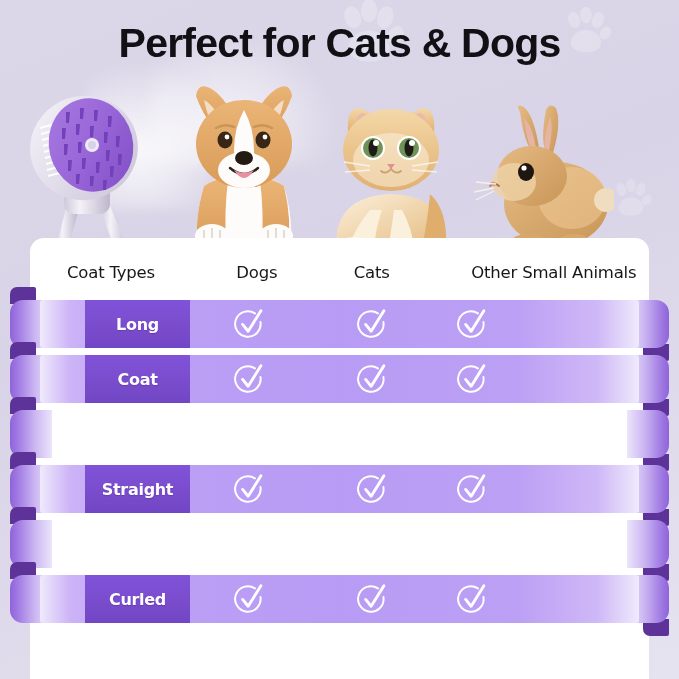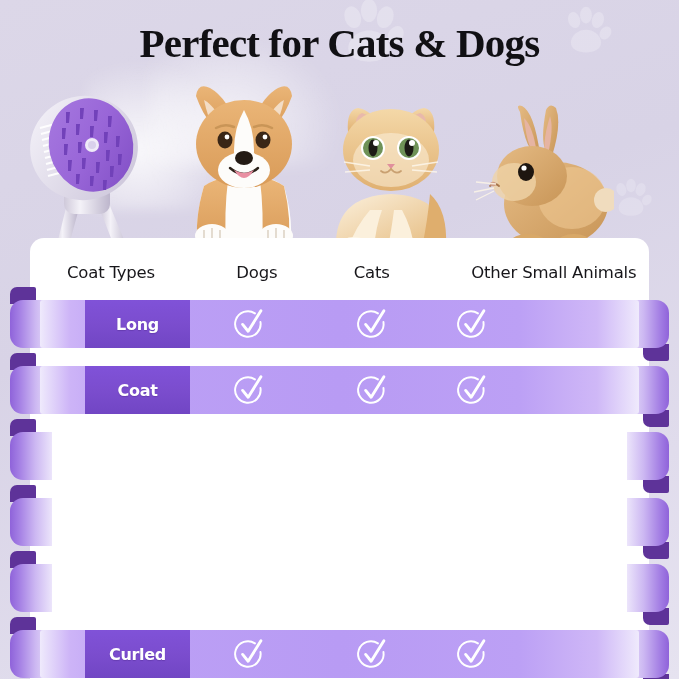--- a/index.html
+++ b/index.html
@@ -33,21 +33,21 @@
   .headline {
     position: absolute;
     left: 0; right: 0;
     top: 22px;
     text-align: center;
     font-size: 41px;
     line-height: 1.05;
     font-weight: 700;
     letter-spacing: -0.8px;
     color: #111014;
-    font-family: Liberation Serif, serif;
+    font-family: Liberation Sans, sans-serif;
     white-space: nowrap;
   }
 
   
   .hero { position: absolute; left: 0; top: 0; width: 679px; height: 270px; }
 
   .steam {
     position: absolute;
     left: 86px; top: 60px;
     width: 150px; height: 150px;
@@ -102,21 +102,21 @@
   
   .ribbons {
     position: absolute;
     left: 0; top: 300px;
     width: 679px;
     z-index: 5;
   }
   .ribbon {
     position: relative;
     height: 48px;
-    margin-bottom: 18px;
+    margin-bottom: 7px;
   }
 
   
   .tail {
     position: absolute;
     width: 42px;
     height: 48px;
     top: 0;
   }
   .tail-l { left: 10px; }
@@ -549,20 +549,45 @@
 
   <div class="ribbon">
     <div class="tail tail-l">
       <div class="tail-dark"></div>
       <div class="tail-fold"></div>
     </div>
     <div class="tail tail-r">
       <div class="tail-dark"></div>
       <div class="tail-fold"></div>
     </div>
+    <div class="band">
+      <div class="label-block">
+        <span class="lbl">Straight</span>
+      </div>
+      <div class="cells">
+        <div class="cell cell-dogs">
+              <svg class="check" viewBox="0 0 40 40">
+      <path d="M27 7.5 a15 15 0 1 0 6.5 10.2" fill="none" stroke="#ffffff" stroke-width="2.3" stroke-linecap="round"></path>
+      <path d="M12.5 20.5 L19 28.5 L34 4.5" fill="none" stroke="#ffffff" stroke-width="3.4" stroke-linecap="round" stroke-linejoin="round"></path>
+    </svg>
+            </div>
+        <div class="cell cell-cats">
+              <svg class="check" viewBox="0 0 40 40">
+      <path d="M27 7.5 a15 15 0 1 0 6.5 10.2" fill="none" stroke="#ffffff" stroke-width="2.3" stroke-linecap="round"></path>
+      <path d="M12.5 20.5 L19 28.5 L34 4.5" fill="none" stroke="#ffffff" stroke-width="3.4" stroke-linecap="round" stroke-linejoin="round"></path>
+    </svg>
+            </div>
+        <div class="cell cell-other">
+              <svg class="check" viewBox="0 0 40 40">
+      <path d="M27 7.5 a15 15 0 1 0 6.5 10.2" fill="none" stroke="#ffffff" stroke-width="2.3" stroke-linecap="round"></path>
+      <path d="M12.5 20.5 L19 28.5 L34 4.5" fill="none" stroke="#ffffff" stroke-width="3.4" stroke-linecap="round" stroke-linejoin="round"></path>
+    </svg>
+            </div>
+      </div>
+    </div>
   </div>
 
   <div class="ribbon">
     <div class="tail tail-l">
       <div class="tail-dark"></div>
       <div class="tail-fold"></div>
     </div>
     <div class="tail tail-r">
       <div class="tail-dark"></div>
       <div class="tail-fold"></div>

